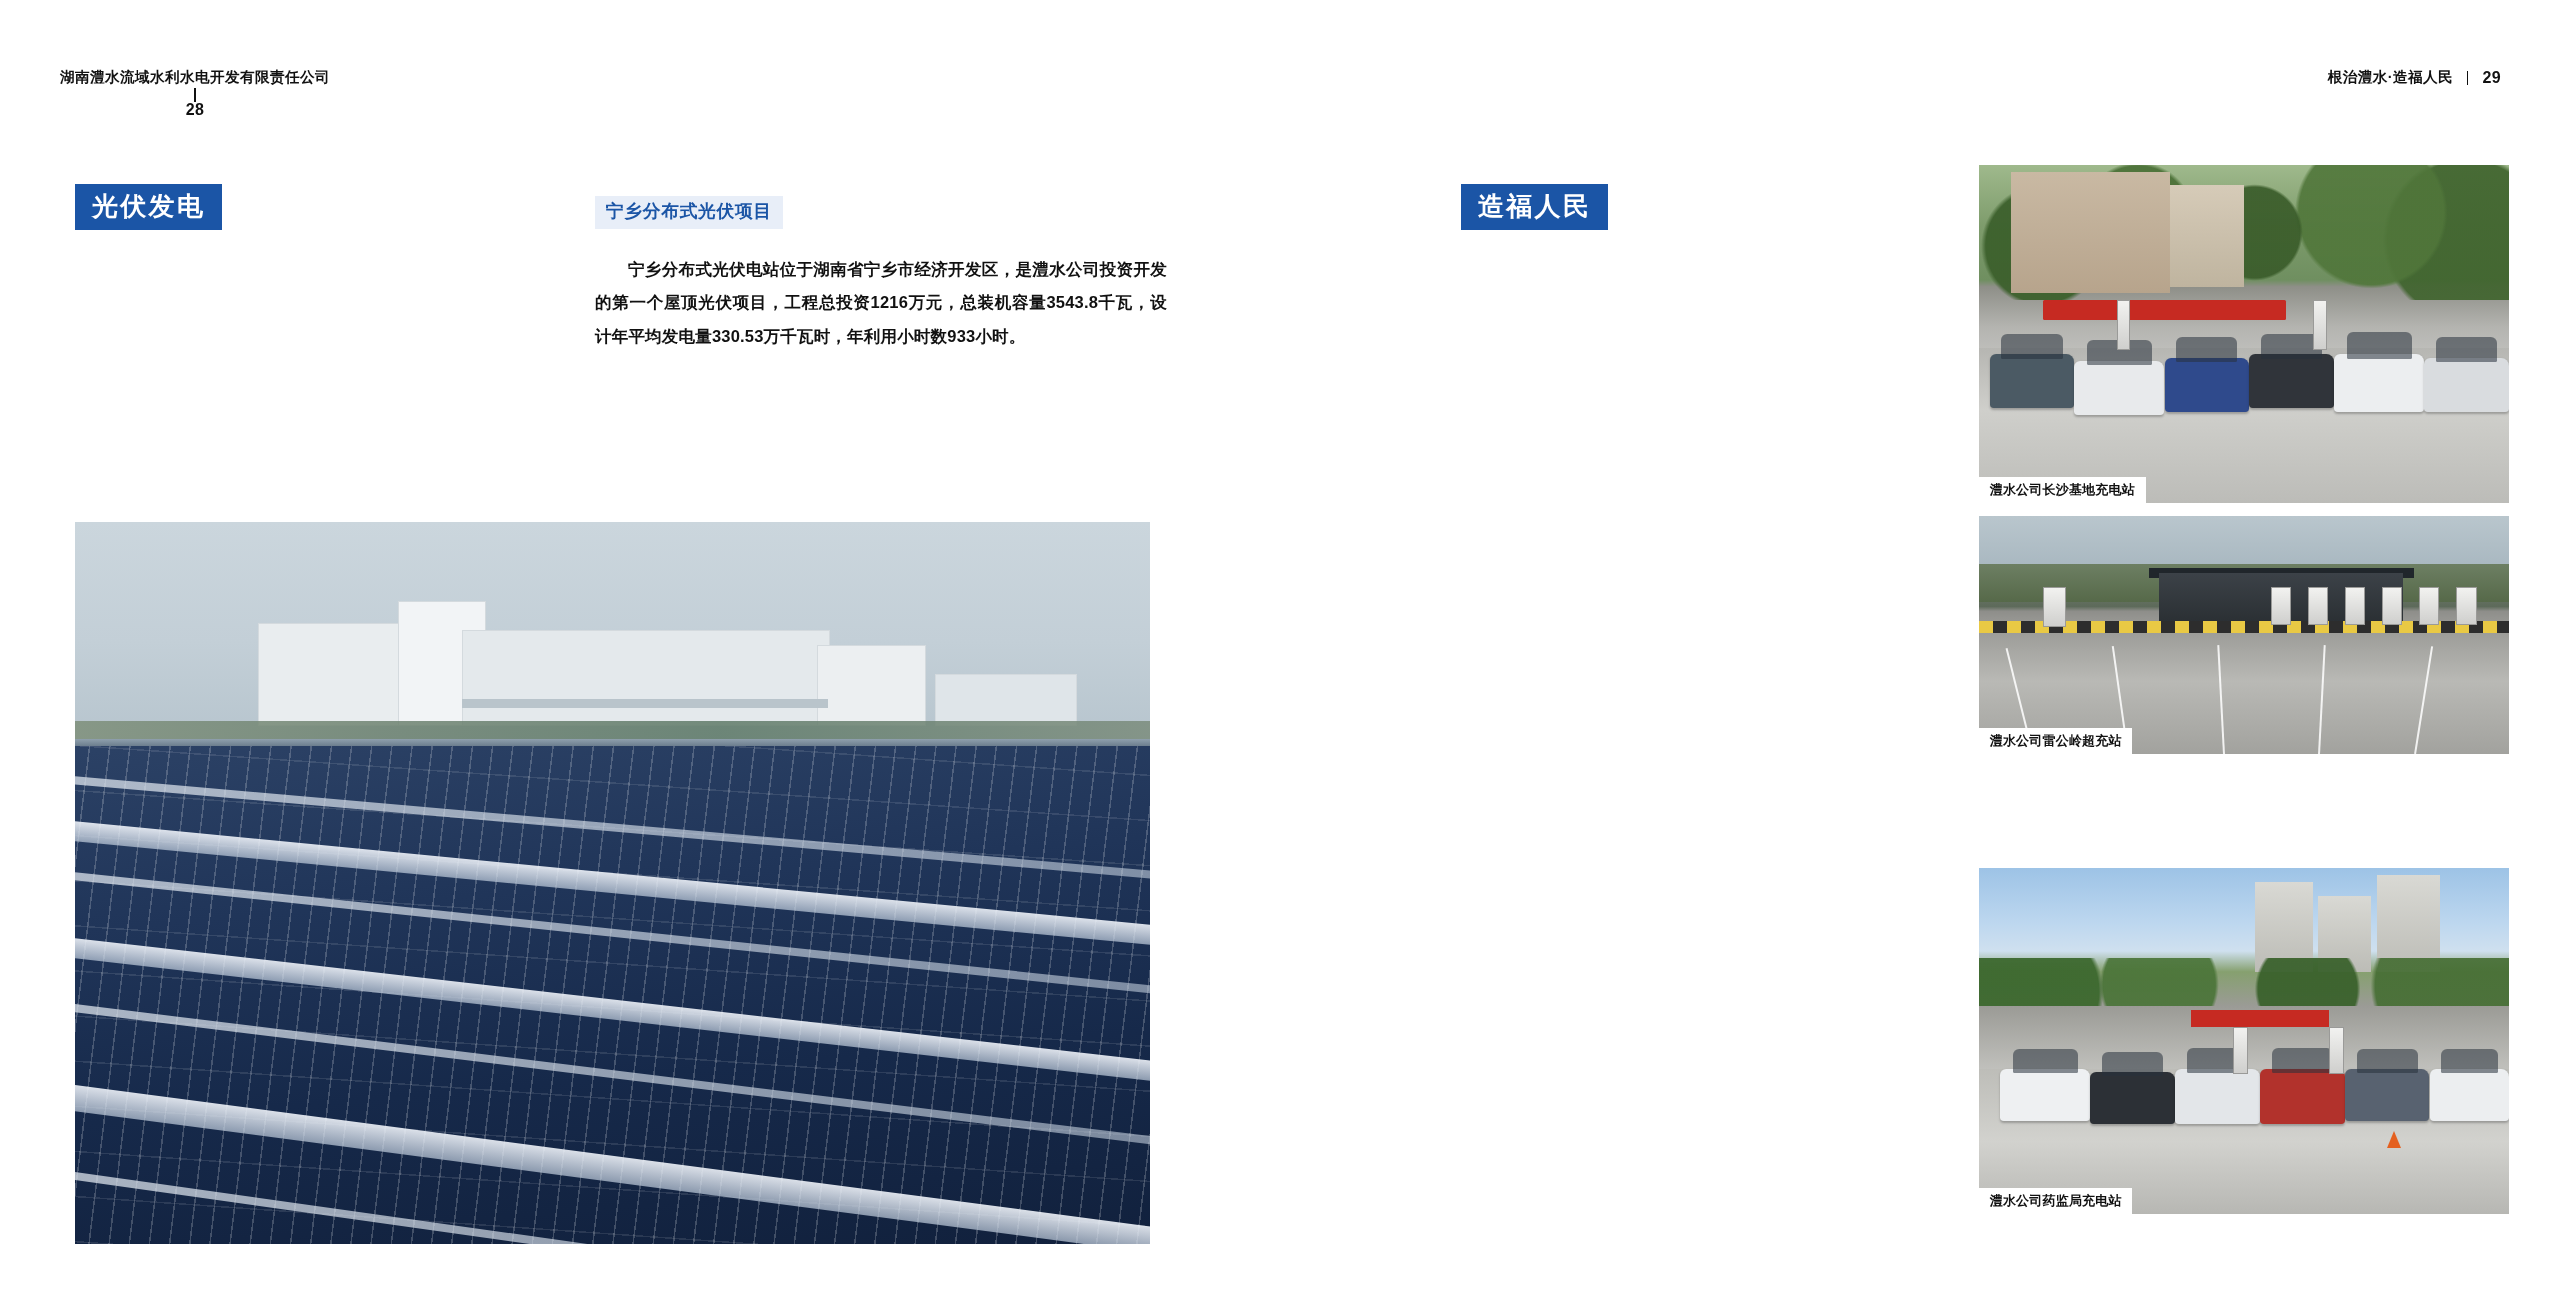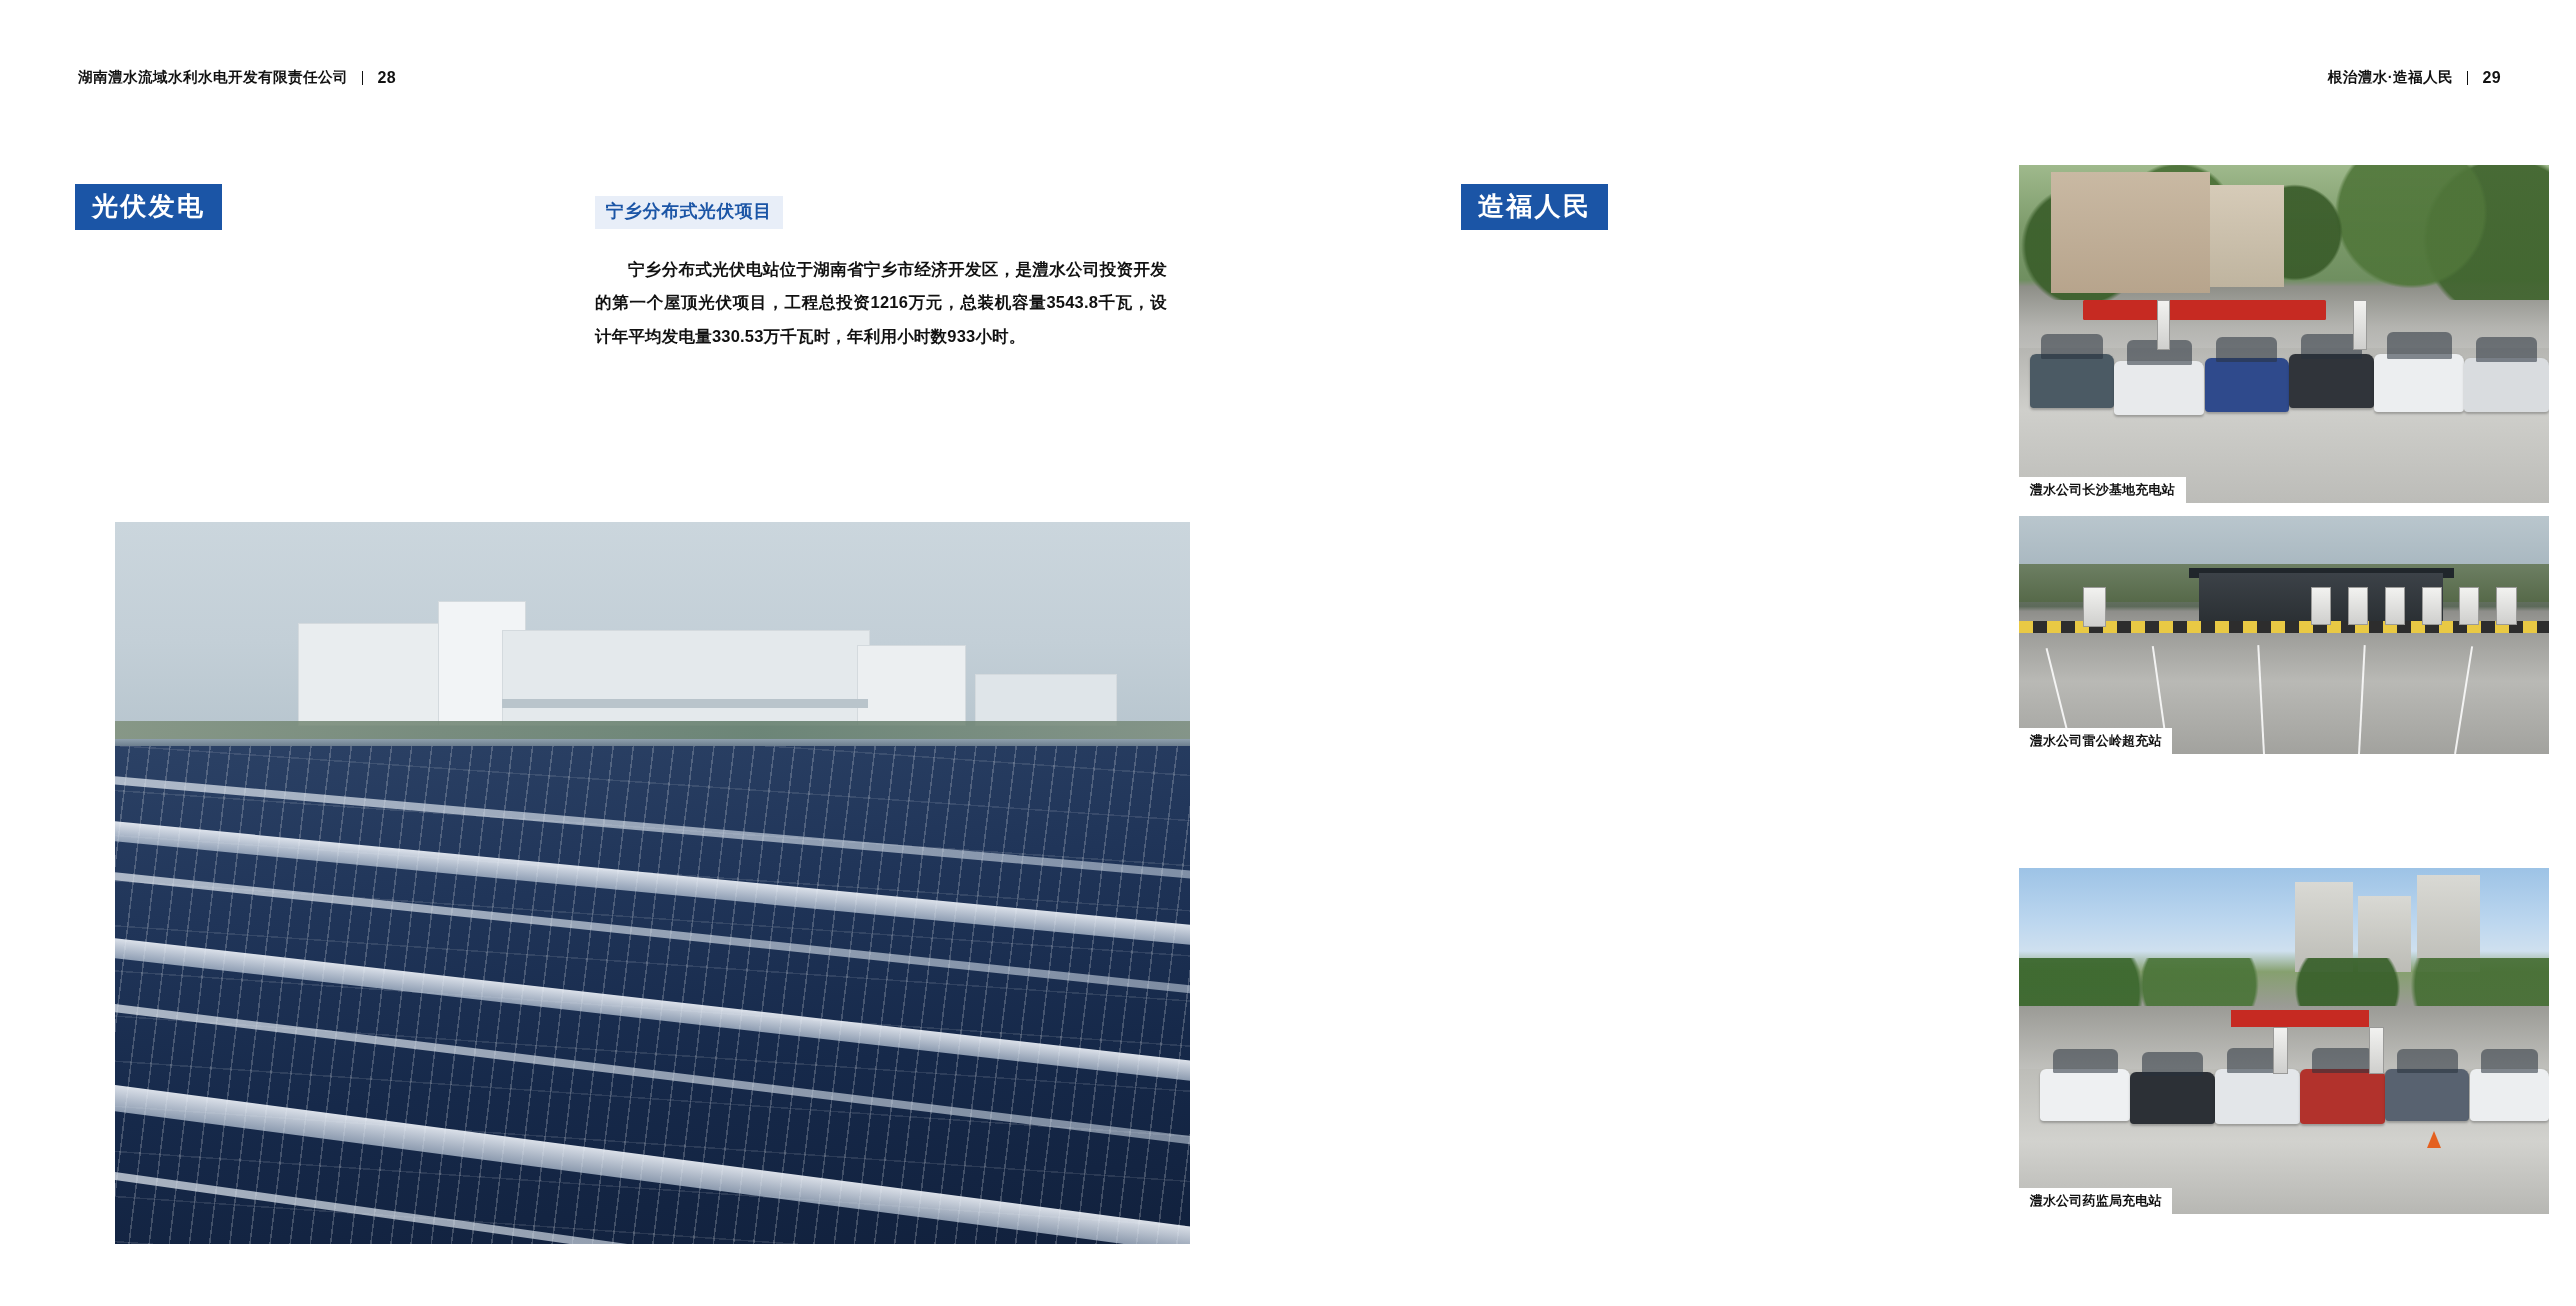--- a/index.html
+++ b/index.html
@@ -33,21 +33,21 @@
     position: absolute;
     top: 68px;
     display: flex;
     align-items: center;
     font-size: 14.6px;
     font-weight: bold;
     letter-spacing: 0.4px;
     color: #111;
     white-space: nowrap;
   }
-  .runhead-left { left: 78px; }
+  .runhead-left { left: 60px; flex-direction: column; }
   .runhead-right { right: 75px; }
   .runhead .sep {
     display: inline-block;
     width: 1.5px;
     height: 14px;
     background: #111;
     margin: 0 14px;
     position: relative;
     top: 0.8px;
   }
@@ -93,21 +93,20 @@
     letter-spacing: 0.2px;
     font-weight: 700;
   }
   .body-col p { margin: 0; text-indent: 2em; }
 
   
   .photo {
     position: absolute;
     overflow: hidden;
     background: #ec4899;
-    margin-left: 40px;
   }
   .photo .cap {
     position: absolute;
     left: 0;
     bottom: 0;
     background: #ffffff;
     color: #111;
     font-size: 13px;
     font-weight: bold;
     padding: 6.1px 10.7px 7px 10.7px;

